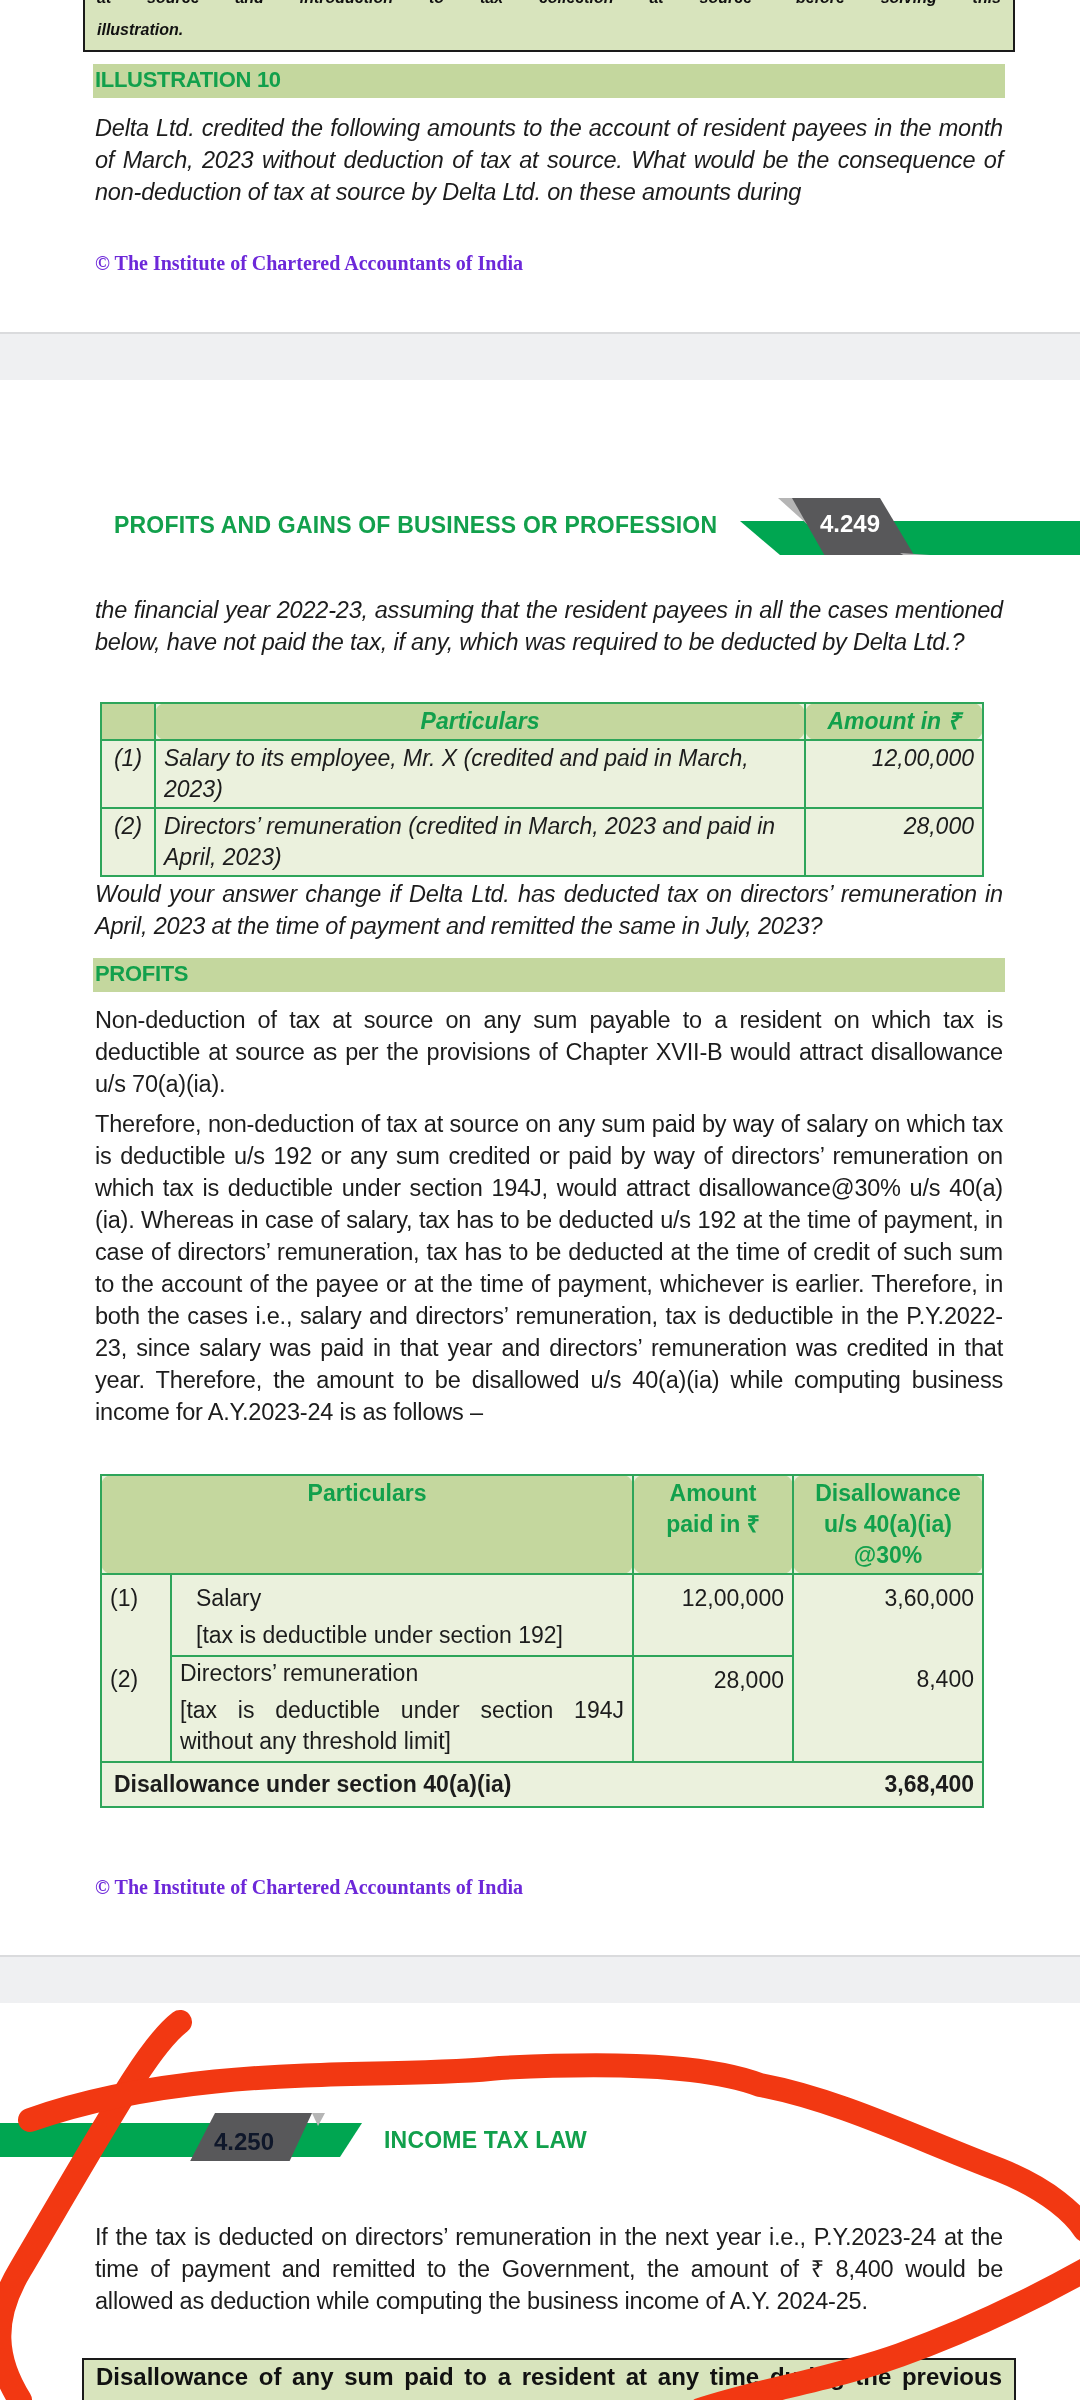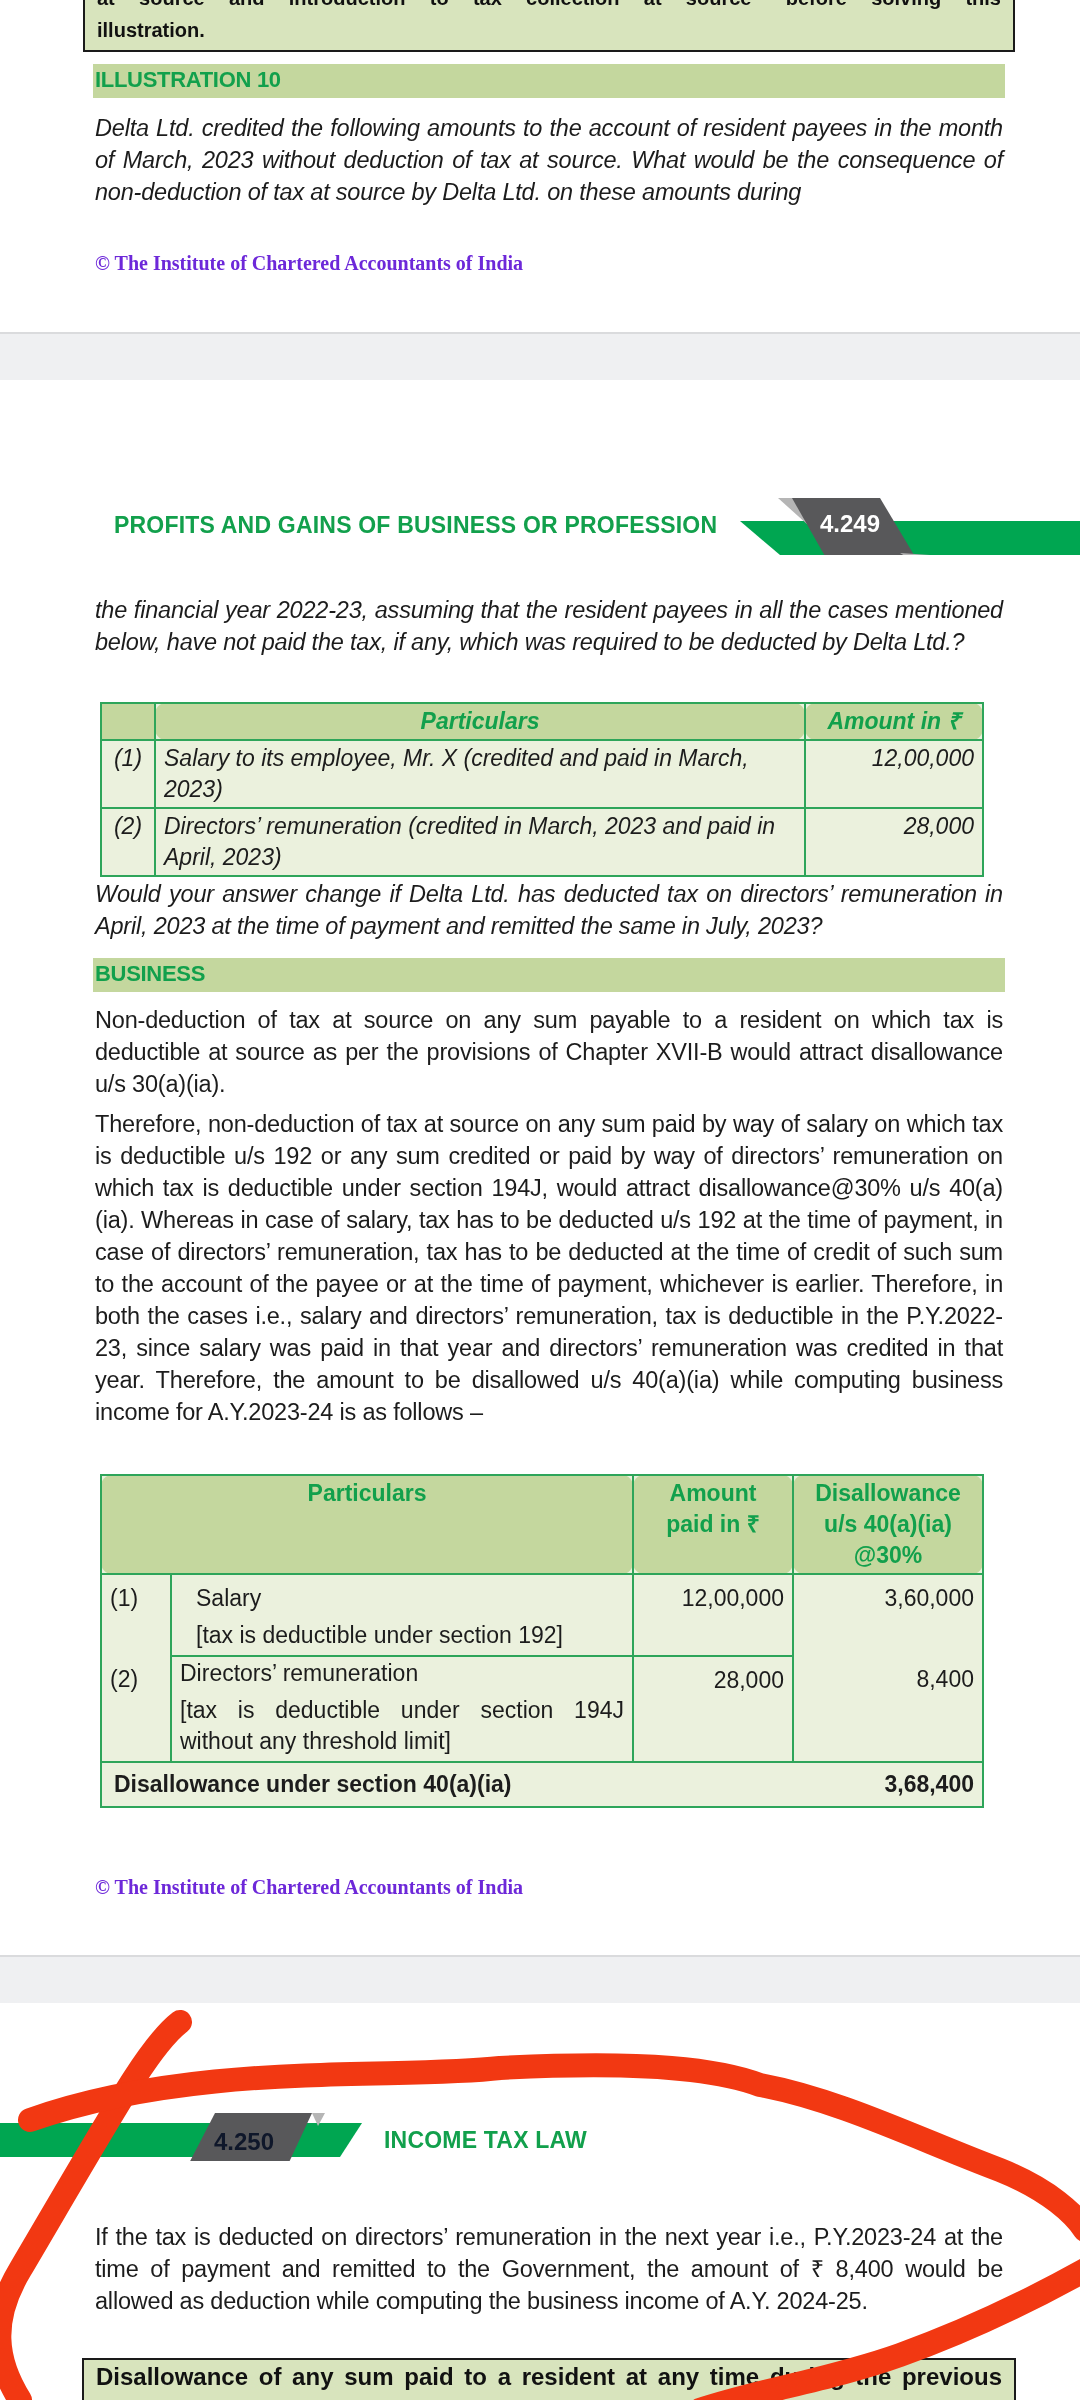--- a/index.html
+++ b/index.html
@@ -6,21 +6,21 @@
   html, body { width: 1080px; height: 2400px; overflow: hidden; background: #ffffff; }
   body { position: relative; font-family: "Liberation Sans", sans-serif; color: #1a1a1a; }
 
   .page { position: absolute; left: 0; width: 1080px; background: #ffffff; }
   .gap { position: absolute; left: 0; width: 1080px; background: #eff0f2; border-top: 2px solid #dadbdd; }
 
   .txt { position: absolute; left: 95px; width: 908px; font-size: 23.5px; line-height: 32px; text-align: justify; color: #1c1c1c; letter-spacing: -0.2px; }
   .it { font-style: italic; }
 
   .boxed { position: absolute; left: 83px; width: 932px; background: #d8e4bd; border: 2px solid #1a1a1a; border-top: none; padding: 0 12px; }
-  .boxed .line { font-size: 20px; font-weight: bold; line-height: 32px; color: #111; }
+  .boxed .line { font-size: 16px; font-weight: bold; font-style: italic; line-height: 32px; color: #111; }
 
   .band { position: absolute; left: 93px; width: 912px; height: 34px; background: #c4d79e; }
   .band span { position: absolute; left: 2px; top: 3px; font-size: 22px; font-weight: bold; color: #12a04c; letter-spacing: -0.3px; }
 
   .footer { position: absolute; left: 95px; font-family: "Liberation Serif", serif; font-weight: bold; font-size: 20px; color: #6d28d9; }
 
   .runhead { position: absolute; font-size: 23px; font-weight: bold; color: #12a04c; letter-spacing: 0.2px; }
 
   table { border-collapse: collapse; position: absolute; background: #ebf1dd; font-size: 23px; color: #1c1c1c; }
   td, th { border: 2px solid #2ea55a; vertical-align: top; padding: 2px 8px; line-height: 31px; }
@@ -78,24 +78,24 @@
       <td class="c">(2)</td>
       <td>Directors’ remuneration (credited in March, 2023 and paid in April, 2023)</td>
       <td class="r">28,000</td>
     </tr>
   </tbody>
     </table>
 
   <div class="txt it" style="top:498px;">Would your answer change if Delta Ltd. has deducted tax on directors’ remuneration in April, 2023 at the time of payment and remitted the same in July, 2023?</div>
 
   <div class="band" style="top:578px;">
-    <span>BUSINESS</span>
+    <span>PROFITS</span>
   </div>
 
-  <div class="txt" style="top:624px;">Non-deduction of tax at source on any sum payable to a resident on which tax is deductible at source as per the provisions of Chapter XVII-B would attract disallowance u/s 30(a)(ia).</div>
+  <div class="txt" style="top:624px;">Non-deduction of tax at source on any sum payable to a resident on which tax is deductible at source as per the provisions of Chapter XVII-B would attract disallowance u/s 70(a)(ia).</div>
   <div class="txt" style="top:728px;">Therefore, non-deduction of tax at source on any sum paid by way of salary on which tax is deductible u/s 192 or any sum credited or paid by way of directors’ remuneration on which tax is deductible under section 194J, would attract disallowance@30% u/s 40(a)(ia). Whereas in case of salary, tax has to be deducted u/s 192 at the time of payment, in case of directors’ remuneration, tax has to be deducted at the time of credit of such sum to the account of the payee or at the time of payment, whichever is earlier.  Therefore, in both the cases i.e., salary and directors’ remuneration, tax is deductible in the P.Y.2022-23, since salary was paid in that year and directors’ remuneration was credited in that year. Therefore, the amount to be disallowed u/s 40(a)(ia) while computing business income for A.Y.2023-24 is as follows –</div>
 
   <table style="left:100px; top:1094px; width:884px;">
     <tbody>
         <tr>
       <th colspan="2" class="c" style="height:98px;"><span>Particulars</span></th>
       <th class="c" style="width:160px; padding:2px 4px;">
         <div>Amount</div>
         <div>paid in ₹</div>
       </th>

